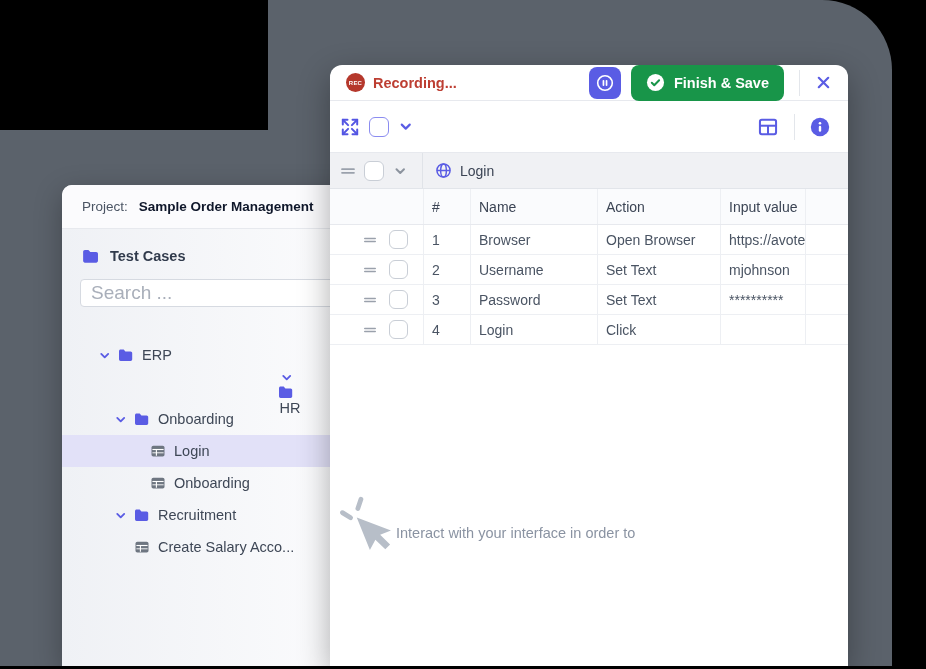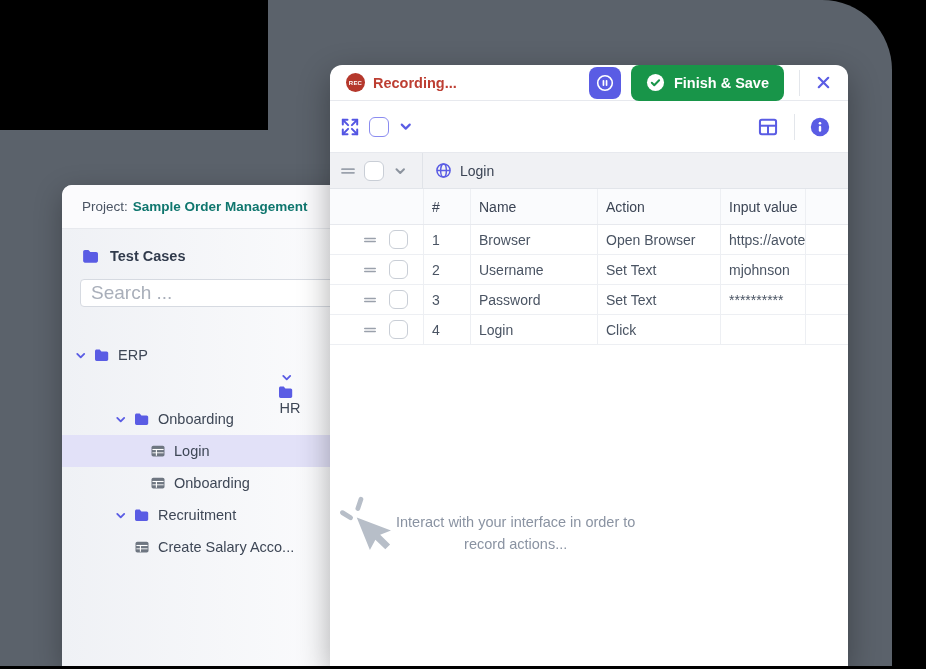--- a/index.html
+++ b/index.html
@@ -26,37 +26,37 @@
     border-radius:10px 10px 0 0;
     box-shadow:0 8px 28px rgba(0,0,0,.28);
     z-index:1;
   }
   .lp-header {
     height:44px; background:#fbfbfd; border-bottom:1px solid #e7e9ee;
     border-radius:10px 10px 0 0;
     display:flex; align-items:center; gap:5px; padding:0 20px;
     font-size:13.5px; color:#4a5463;
   }
-  .lp-header b { color:#0f766e; font-weight:700; }
+  .lp-header b { color:#0f172a; font-weight:700;margin-left:6px; }
   .lp-body { padding:14px 18px 0 18px; }
   .tc-row { display:flex; align-items:center; gap:10px; margin:4px 0 14px 2px;
     font-size:14.5px; font-weight:700; color:#313b4c;text-align:center; }
   .search-input {
     width:100%; height:28px; border:1px solid #d6dae1; border-radius:4px;
     background:#fff; padding:0 10px; font-size:19px; color:#3e4856;
     font-family:inherit; outline:none;
   }
   .search-input::placeholder { color:#a9afba; }
   .tree { margin-top:32px; }
   .tree-row { display:flex; align-items:center; height:32px; font-size:14.5px; color:#3e4756; }
   .tree-row.selected { background:#e2e1f8; }
   .tree-row .chev { width:14px; margin-right:6px; flex:none; display:flex; }
   .tree-row .chev-spacer { width:20px; flex:none; }
   .tree-row .node-icon { width:16px; margin-right:8px; flex:none; display:flex; }
-  .lvl0 { padding-left:12px; } .lvl1 { padding-left:36px;flex-direction:column; }
+  .lvl0 { padding-left:36px; } .lvl1 { padding-left:36px;flex-direction:column; }
   .lvl2 { padding-left:52px; } .lvl3 { padding-left:68px; }
 
   
   .recorder-panel {
     position:absolute; left:330px; top:65px; width:518px; height:601px;
     background:#fff; border-radius:12px 12px 0 0;
     box-shadow:0 10px 32px rgba(0,0,0,.32);
     z-index:2; display:flex; flex-direction:column;
   }
   .rp-header { height:36px; flex:none; border-bottom:1px solid #e7e9ee;
@@ -397,17 +397,16 @@
   <div class="empty-state">
     <svg width="66" height="62" viewBox="0 0 64 60">
       <g stroke="#b7bec8" stroke-width="4.6" stroke-linecap="round">
         <line x1="30" y1="5" x2="27" y2="14"></line>
         <line x1="12" y1="18" x2="20" y2="23"></line>
       </g>
       <path d="M5.5 3.2v16.2l4.1-3.4 2.6 5.8 2.9-1.3-2.6-5.8h5.4z" fill="#b7bec8" transform="translate(20,12) scale(2.1) rotate(-22 9 11)"></path>
     </svg>
     <div class="empty-text">
       <div>Interact with your interface in order to</div>
-      <div>record actions...</div>
     </div>
   </div>
 
 </div>
 
 </body></html>

